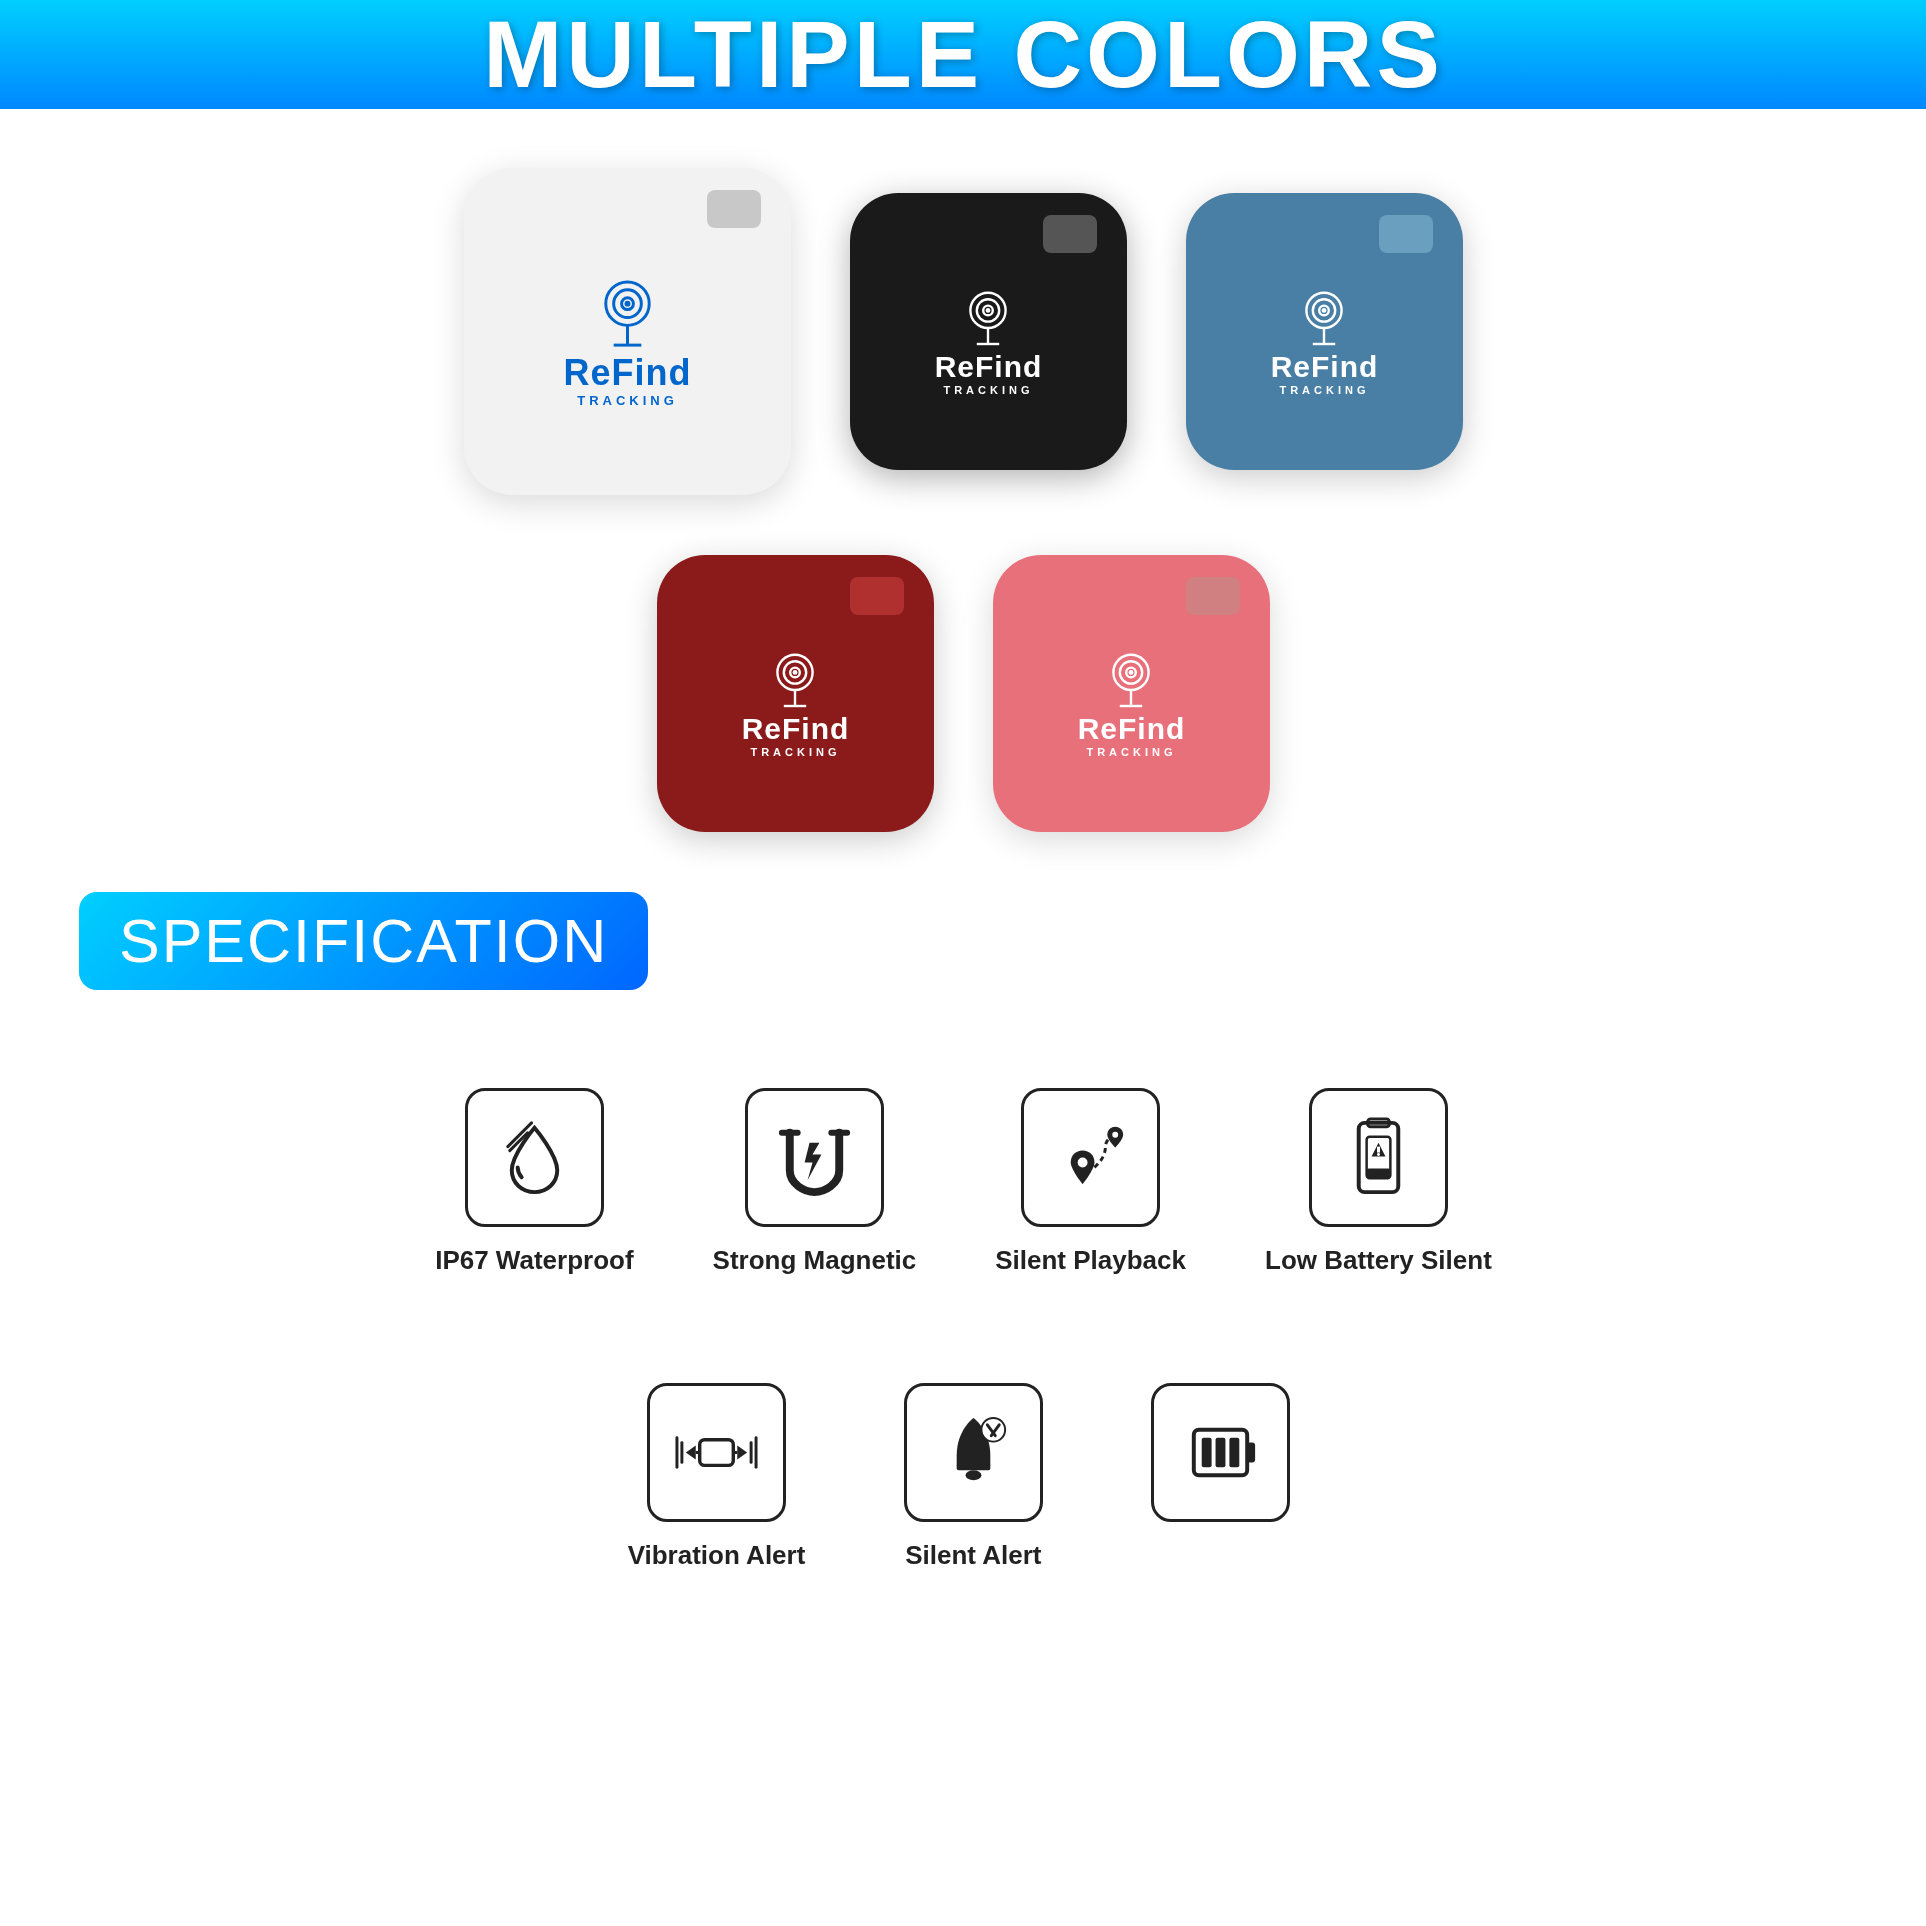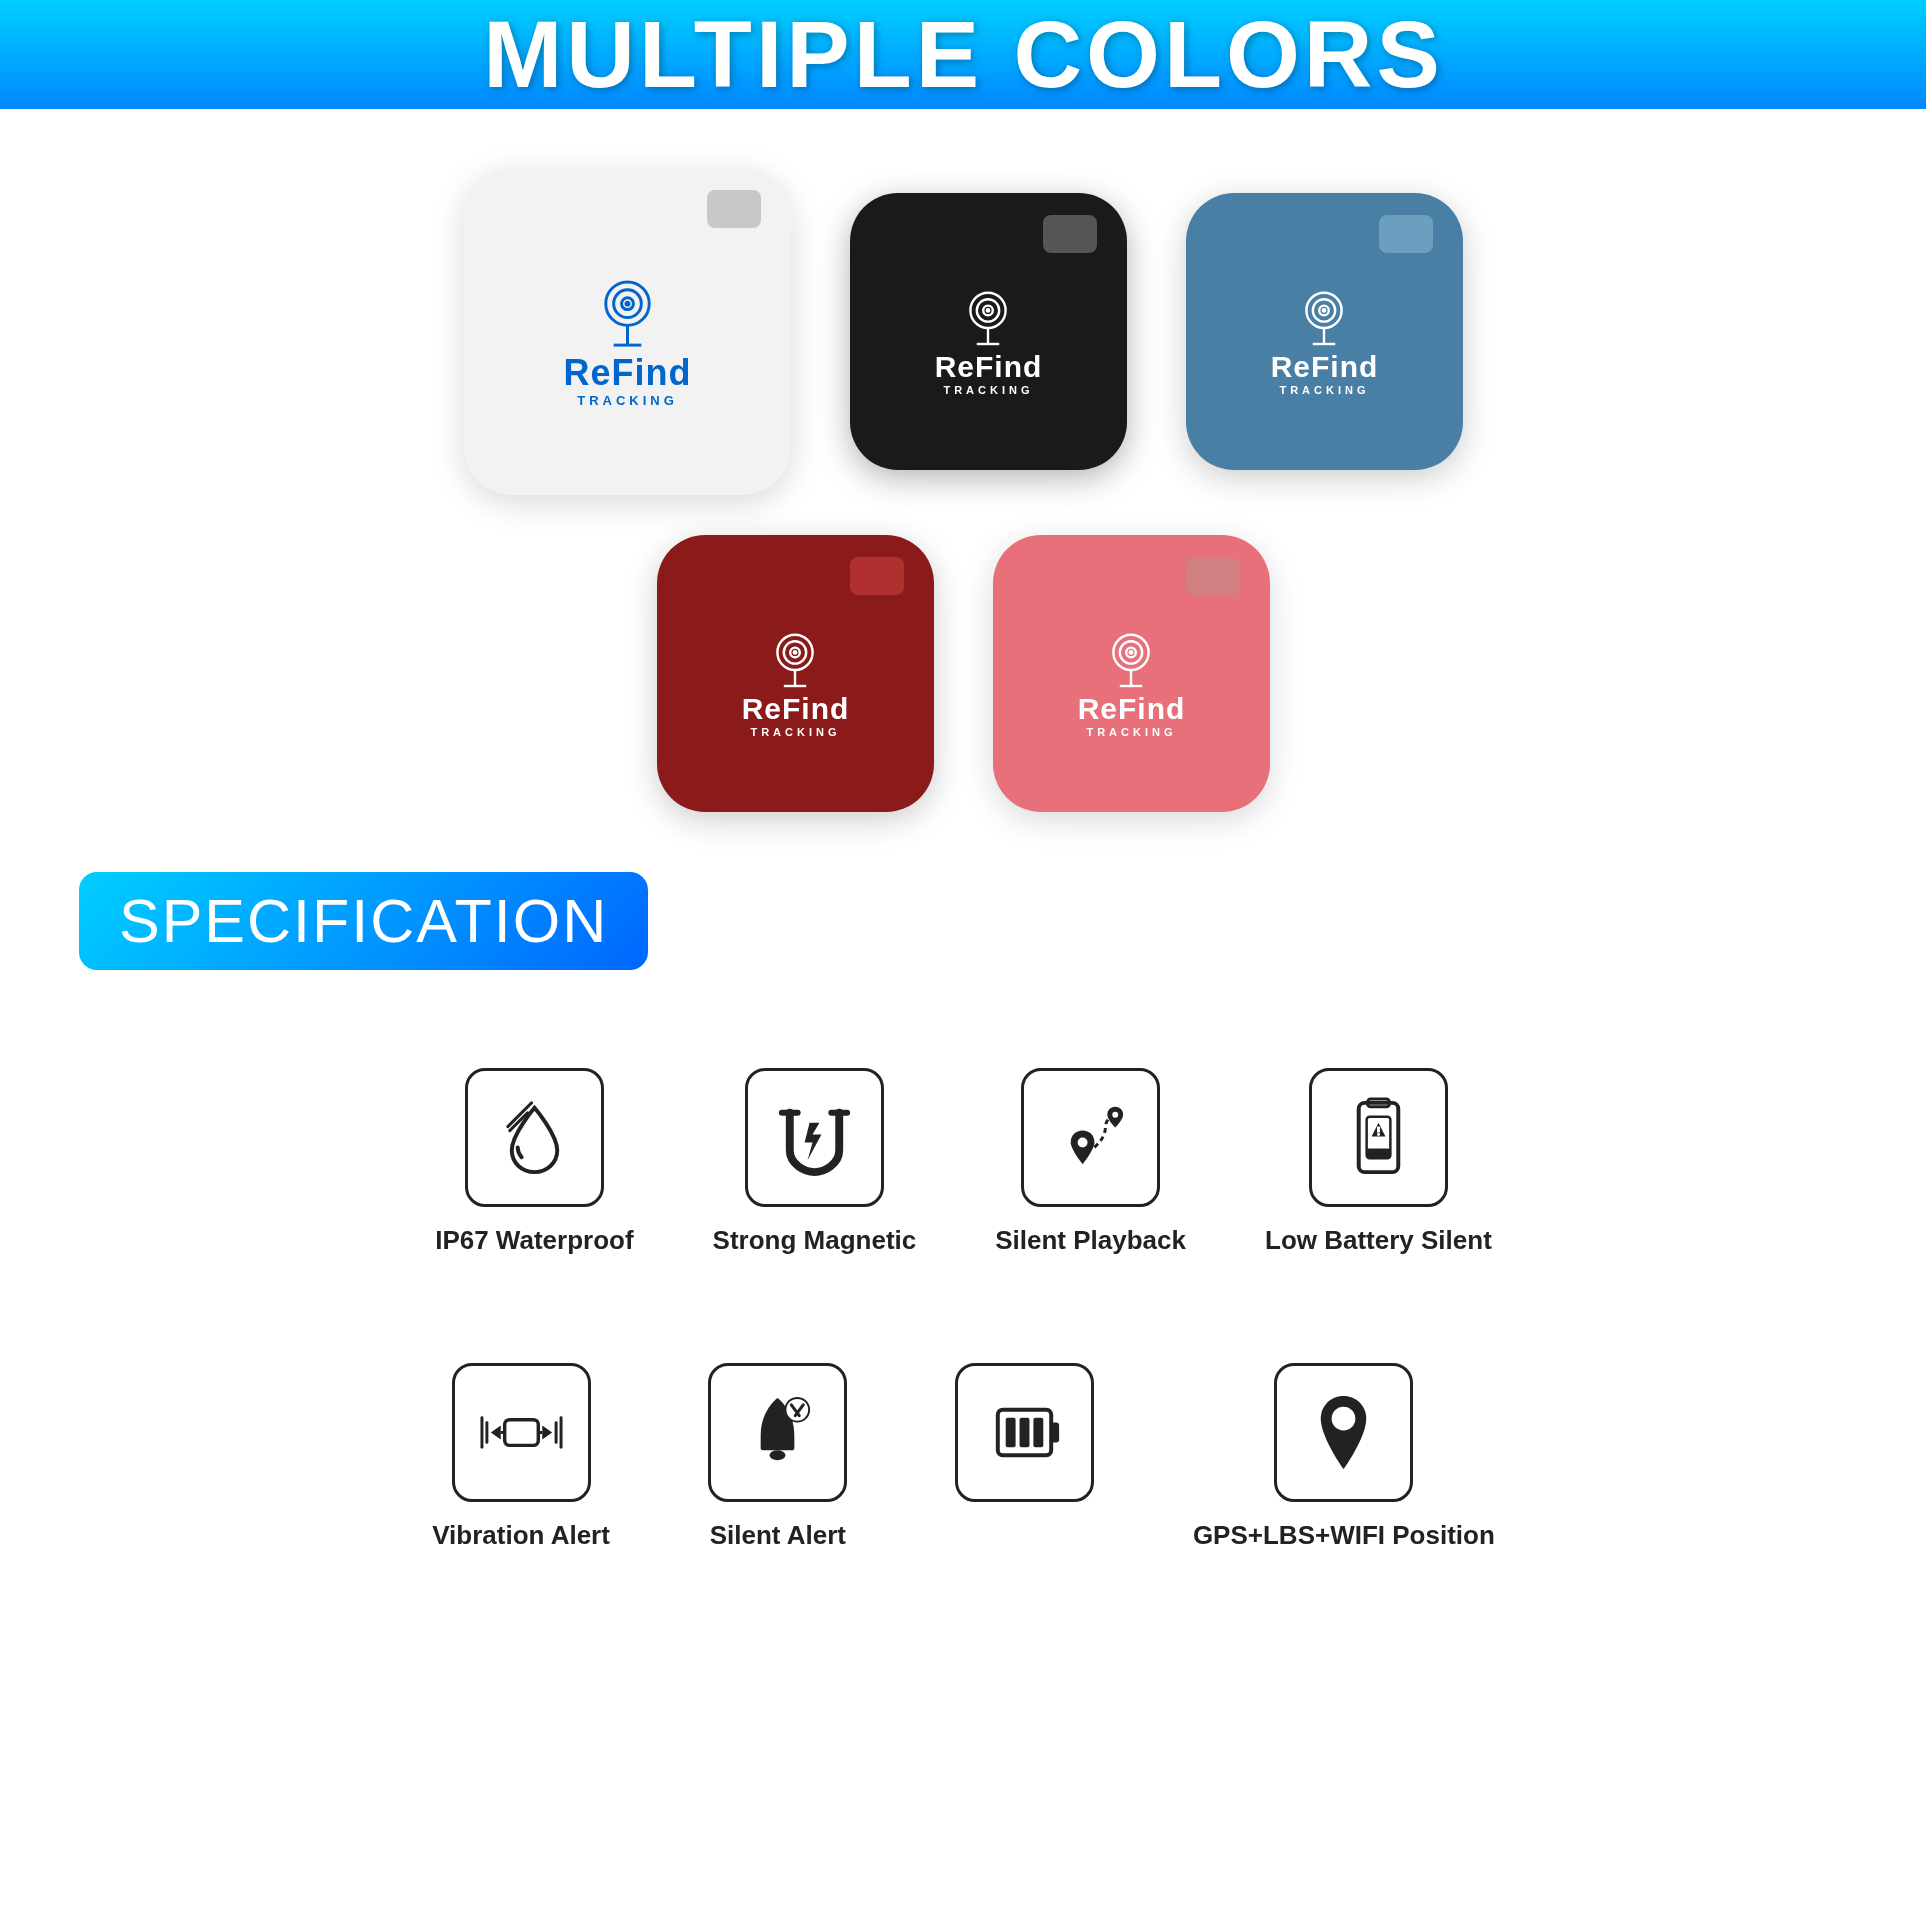--- a/index.html
+++ b/index.html
@@ -28,21 +28,21 @@
       text-shadow: 2px 2px 8px rgba(0,0,0,0.3);
     }
 
     
     .products-section {
       width: 100%;
       padding: 59px 79px 40px 79px;
       display: flex;
       flex-direction: column;
       align-items: center;
-      gap: 40px;
+      gap: 60px;
     }
 
     .products-row {
       display: flex;
       justify-content: center;
       gap: 59px;
       align-items: center;
     }
 
     
@@ -401,26 +401,16 @@
           <rect x="72" y="35" width="8" height="20" rx="3" fill="#222"></rect>
 
           <rect x="26" y="30" width="10" height="30" rx="2" fill="#222"></rect>
           <rect x="40" y="30" width="10" height="30" rx="2" fill="#222"></rect>
           <rect x="54" y="30" width="10" height="30" rx="2" fill="#222"></rect>
         </svg>
       </div>
       <span class="spec-label"></span>
     </div>
 
-    <div class="spec-item">
-      <div class="spec-icon-box">
-        <svg width="89" height="89" viewBox="0 0 90 90">
-
-          <path d="M45 8 C32 8 22 18 22 31 C22 50 45 82 45 82 C45 82 68 50 68 31 C68 18 58 8 45 8Z" fill="#222"></path>
-          <circle cx="45" cy="31" r="12" fill="#ffffff"></circle>
-        </svg>
-      </div>
-      <span class="spec-label">GPS+LBS+WIFI Position</span>
-    </div>
 
   </div>
 </div>
 
 
 </body></html>

